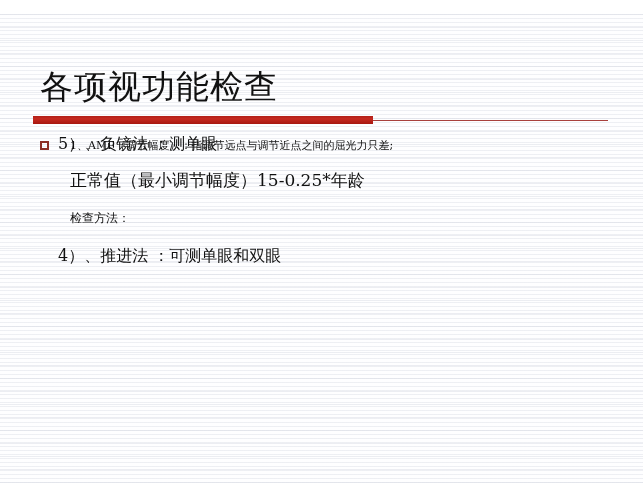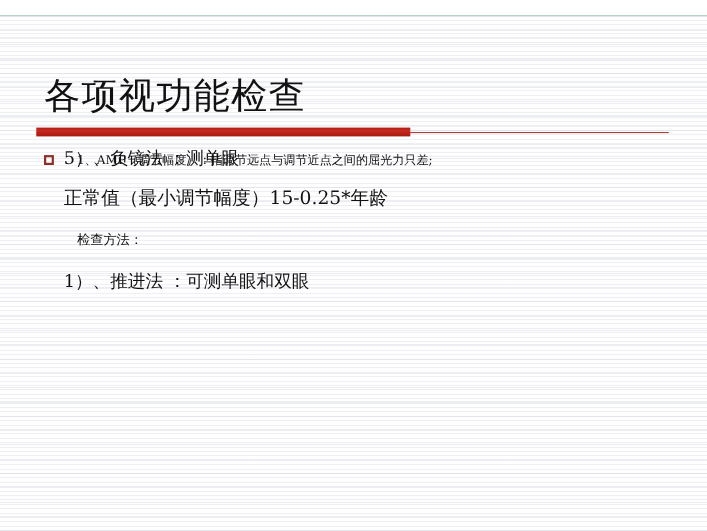--- a/index.html
+++ b/index.html
@@ -98,21 +98,21 @@
   }
 
   .line {
     position: absolute;
     white-space: nowrap;
     color: #111111;
     font-family: "DejaVu Serif", "Liberation Serif", serif;
   }
 
   .l1 { left: 70px;  top: 0px;   font-size: 11px; line-height: 24px; }
-  .l2 { left: 58px;  top: 34px;  font-size: 17px; line-height: 24px; }
+  .l2 { left: 70px;  top: 34px;  font-size: 17px; line-height: 24px; }
   .l3 { left: 70px;  top: 72px;  font-size: 12px; line-height: 24px; }
   .l4 { left: 58px;  top: 110px; font-size: 16px; line-height: 24px; }
   .l5 { left: 58px;  top": 0; top: 148px; font-size: 16px; line-height: 24px; }
 
   .lat {
     font-family: "DejaVu Sans", "Liberation Sans", sans-serif;
     font-weight: bold;
     font-size: 16px;
   }
 
@@ -153,21 +153,21 @@
   <div id="body">
 
     <div class="bullet-marker"></div>
 
     <div class="line l1"><span>1、</span><span class="lat">AMP</span><span>（调节幅度）：指调节远点与调节近点之间的屈光力只差;</span></div>
 
     <div class="line l2"><span>正常值（最小调节幅度）</span><span class="lat">15-0.25*</span><span>年龄</span></div>
 
     <div class="line l3">检查方法：</div>
 
-    <div class="line l4">1）、推进法 ：可测单眼和双眼</div>
+    <div class="line l4">4）、推进法 ：可测单眼和双眼</div>
 
     <div class="line l5">5）、负镜法 ：测单眼</div>
 
   </div>
 
   <div id="photo">
     <svg id="photo-art" viewBox="0 0 155 97" preserveAspectRatio="none">
       <defs>
         <linearGradient id="bgGrad" x1="0" y1="0" x2="1" y2="1">
           <stop offset="0%" stop-color="#e4e9ee"></stop>

